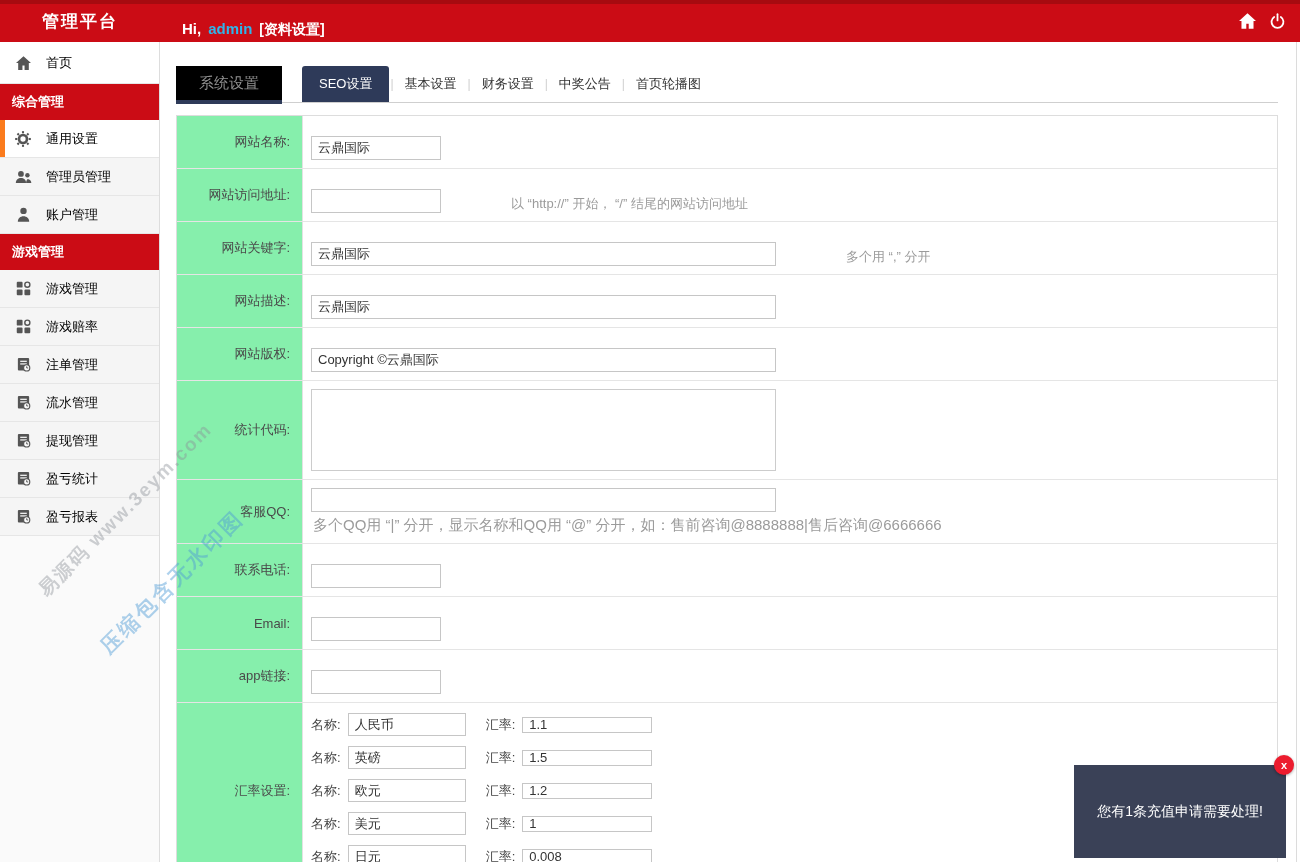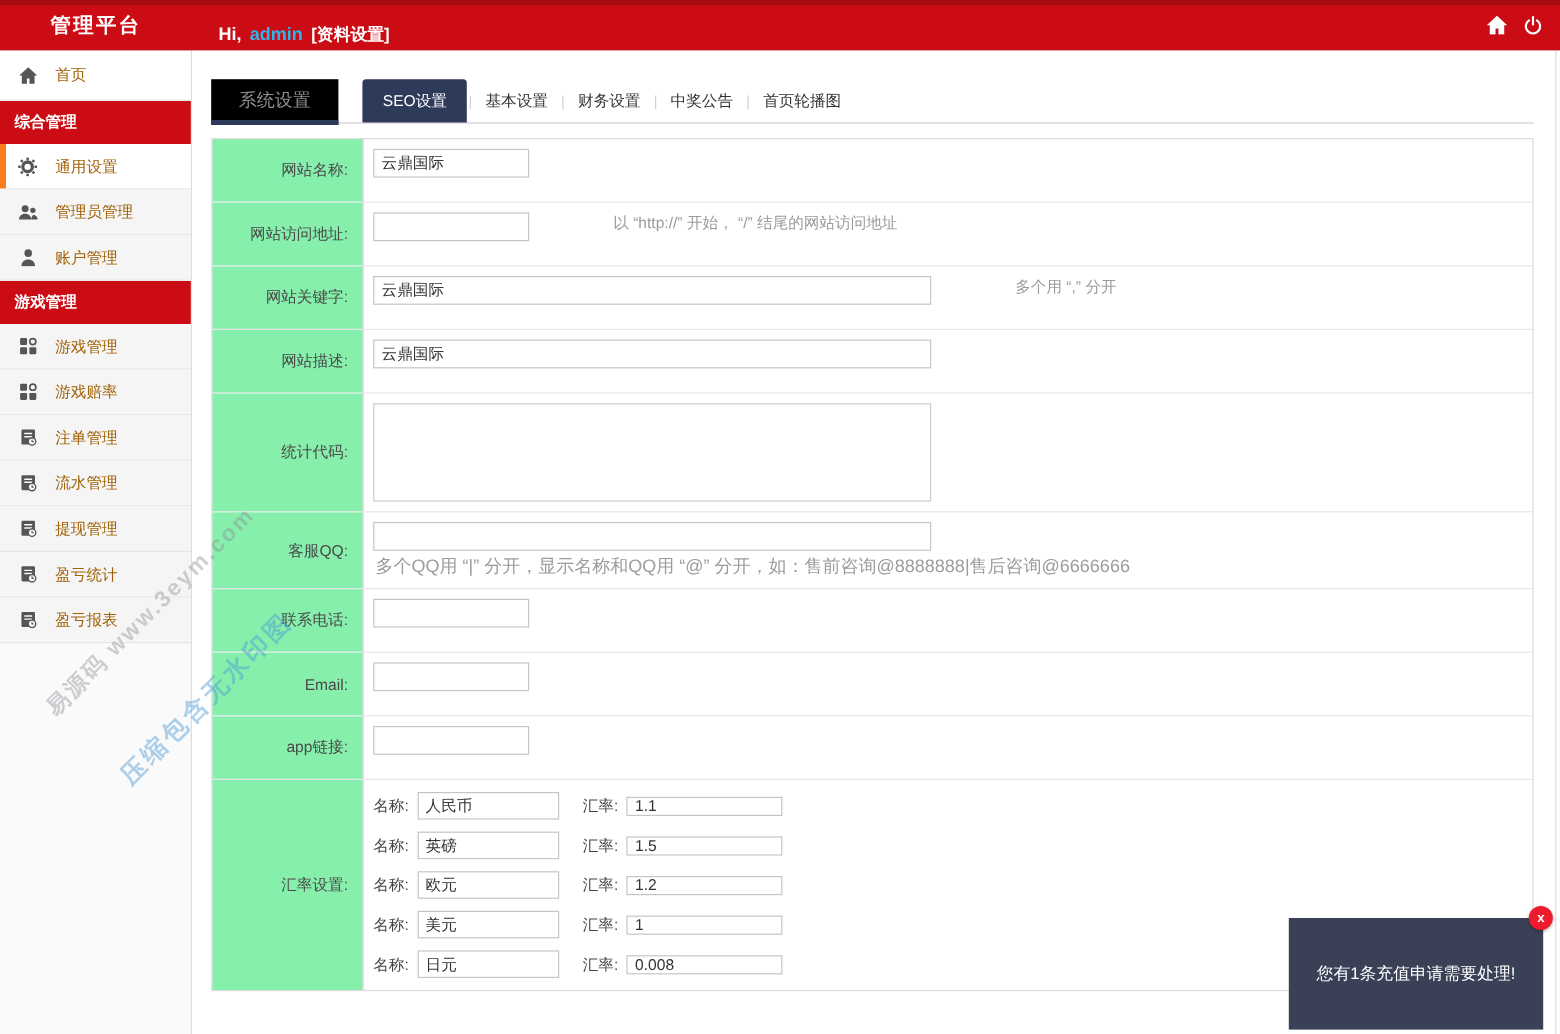--- a/index.html
+++ b/index.html
@@ -30,21 +30,21 @@
   .nav-item {
     height:38px; display:flex; align-items:center; background:#f5f5f5;
     border-bottom:1px solid #e6e6e6; cursor:pointer; position:relative;
   }
   .nav-item:first-child { height:42px; background:#fff; }
   .nav-item.active { background:#fff; }
   .nav-item.active::before {
     content:""; position:absolute; left:0; top:0; bottom:0; width:5px; background:#fb7b1d;
   }
   .nav-icon { width:46px; display:flex; justify-content:center; color:#555; }
-  .nav-label { font-size:13px; color:#a16207; }
+  .nav-label { font-size:13px; color:#000000; }
   .nav-section {
     height:36px; display:flex; align-items:center; padding-left:12px;
     background:#cb0c15; color:#fff; font-size:13px; font-weight:bold;
   }
   
   .main { position:absolute; left:161px; top:42px; right:0; bottom:0; padding:24px 22px 0 15px; }
   .tabbar { display:flex; align-items:flex-end; border-bottom:1px solid #cfcfcf; }
   .page-title {
     background:#000000; color:#8f8f8f; font-size:15px; padding:8px 23px 7px;
     border-bottom:4px solid #2e3a59; margin-bottom:-2px;
@@ -57,21 +57,21 @@
   .tab-divider { color:#d0d0d0; font-size:12px; margin:0 1px; }
   
   .form-table { margin-top:12px; border:1px solid #ddd; background:#fff; }
   .form-row { display:flex; align-items:stretch; border-bottom:1px solid #e5e5e5; }
   .form-row:last-child { border-bottom:none; }
   .cell-label {
     width:126px; min-width:126px; background:#86efac; border-right:1px solid #e2e2e2;
     display:flex; align-items:center; justify-content:flex-end;
     padding-right:12px; font-size:13px; color:#4a4a4a;
   }
-  .cell-value { flex:1; display:flex; align-items:flex-start; padding:8px 8px; font-size:13px; min-height:52px; }
+  .cell-value { flex:1; display:flex; align-items:flex-end; padding:8px 8px; font-size:13px; min-height:52px; }
   .cell-value.col { flex-direction:column; align-items:flex-start; justify-content:center; gap:4px; }
   .txt {
     height:24px; border:1px solid #c6c6c6; padding:2px 6px; font-size:13px; color:#333;
     font-family:inherit; background:#fff; outline:none;
   }
   .txt.sm { width:130px; }
   .txt.lg { width:465px; }
   .tarea {
     width:465px; height:82px; border:1px solid #ccc; resize:none; font-family:inherit;
     font-size:13px; padding:4px 6px; outline:none;
@@ -316,20 +316,26 @@
       </div>
     </div>
 
     <div class="form-row">
       <div class="cell-label">网站描述:</div>
       <div class="cell-value">
         <input class="txt lg" type="text" value="云鼎国际" style="">
       </div>
     </div>
 
+    <div class="form-row">
+      <div class="cell-label">网站版权:</div>
+      <div class="cell-value">
+        <input class="txt lg" type="text" value="Copyright ©云鼎国际" style="">
+      </div>
+    </div>
 
     <div class="form-row row-tall">
       <div class="cell-label">统计代码:</div>
       <div class="cell-value">
         <textarea class="tarea" style=""></textarea>
       </div>
     </div>
 
     <div class="form-row">
       <div class="cell-label">客服QQ:</div>

